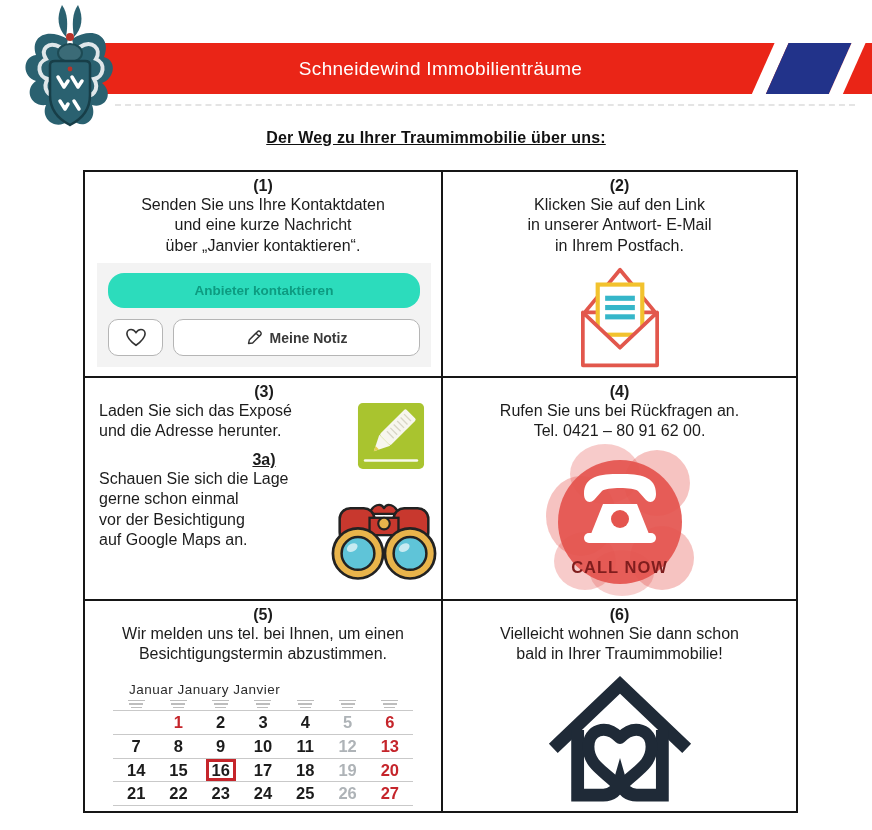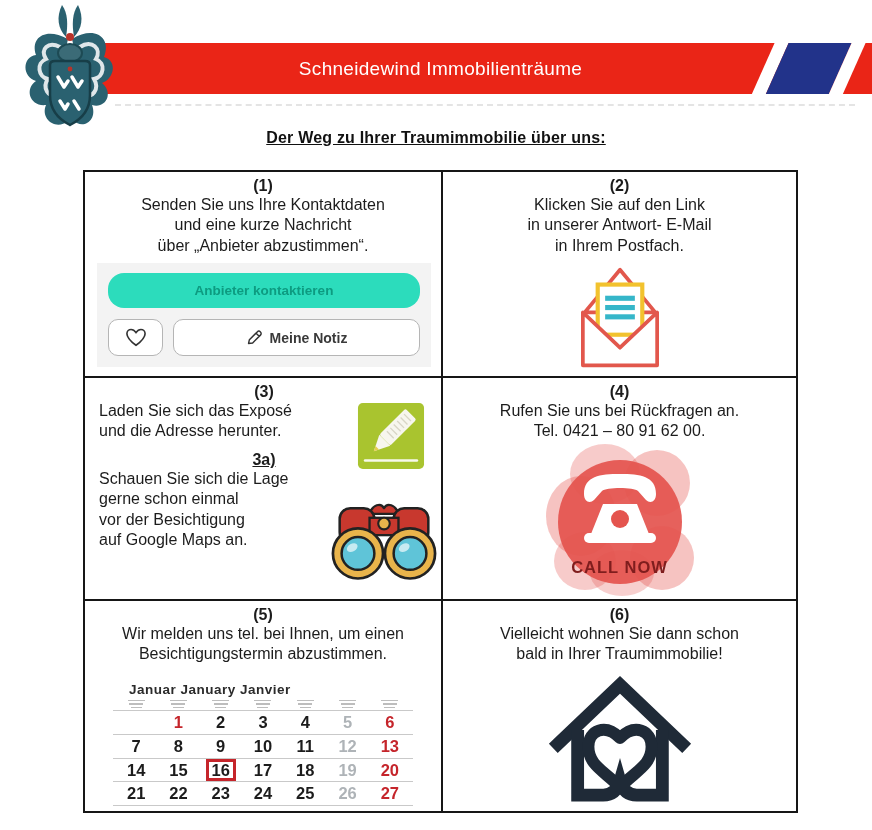--- a/index.html
+++ b/index.html
@@ -49,21 +49,21 @@
   .b3 { left:80px; top:4px;  width:66px;  height:66px;  opacity:.35; }
   .b4 { left:26px; top:-2px; width:70px;  height:60px;  opacity:.30; }
   .b5 { left:86px; top:80px; width:64px;  height:64px;  opacity:.35; }
   .b6 { left:10px; top:86px; width:62px;  height:58px;  opacity:.30; }
   .b7 { left:46px; top:104px;width:64px;  height:46px;  opacity:.28; }
   .callnow svg { position:absolute; left:26px; top:18px; }
   .callnow-label { position:absolute; left:0; width:152px; top:112px; text-align:center; color:#7f1d1d; font-weight:bold; font-size:16.5px; letter-spacing:1px; }
 
   
   .calendar { width:300px; margin:6px auto 0; }
-  .cal-title { font-weight:bold; font-size:13.5px; color:#2b2b2b; padding-left:16px; letter-spacing:.5px;margin-top:17px; }
+  .cal-title { font-weight:normal; font-size:13.5px; color:#2b2b2b; padding-left:16px; letter-spacing:.5px;margin-top:17px; }
   .cal-wd-row { display:grid; grid-template-columns:repeat(7,1fr); margin-top:2px; padding:0 2px; }
   .cal-wd { display:flex; flex-direction:column; align-items:center; gap:2px; padding:1px 0 2px; }
   .cal-wd i { display:block; width:17px; height:1.5px; background:#9a9a9a; opacity:.65; }
   .cal-wd i:nth-child(2){ width:14px; } .cal-wd i:nth-child(3){ width:11px; }
   .cal-row { display:grid; grid-template-columns:repeat(7,1fr); border-top:1px solid #c9c9c9; padding:1px 2px; }
   .calendar .last { border-bottom:1px solid #c9c9c9; }
   .cal-day { text-align:center; font-weight:bold; font-size:16.5px; line-height:1.25; }
   .cal-day.black { color:#1c1c1c; }
   .cal-day.gray  { color:#aeb3b7; }
   .cal-day.red   { color:#c5252b; }
@@ -106,21 +106,21 @@
   <div class="faint-rule"></div>
 
   <div class="page-title">Der Weg zu Ihrer Traumimmobilie über uns:</div>
 
   <div class="steps-table">
 
     <div class="cell col1 row1">
       <div class="step-num">(1)</div>
       <div class="step-line">Senden Sie uns Ihre Kontaktdaten</div>
       <div class="step-line">und eine kurze Nachricht</div>
-      <div class="step-line">über „Anbieter abzustimmen“.</div>
+      <div class="step-line">über „Janvier kontaktieren“.</div>
       <div class="widget">
         <button class="btn-contact">Anbieter kontaktieren</button>
         <div class="widget-row">
           <div class="btn-heart">
             <svg width="22" height="20" viewBox="0 0 24 22">
               <path d="M12,19 C4,13 2,9 2,6.2 C2,3.4 4.2,1.6 6.6,1.6 C8.6,1.6 10.6,3 12,5 C13.4,3 15.4,1.6 17.4,1.6 C19.8,1.6 22,3.4 22,6.2 C22,9 20,13 12,19 Z" fill="none" stroke="#333" stroke-width="1.8"></path>
             </svg>
           </div>
           <div class="btn-note">
             <svg width="17" height="17" viewBox="0 0 20 20">

